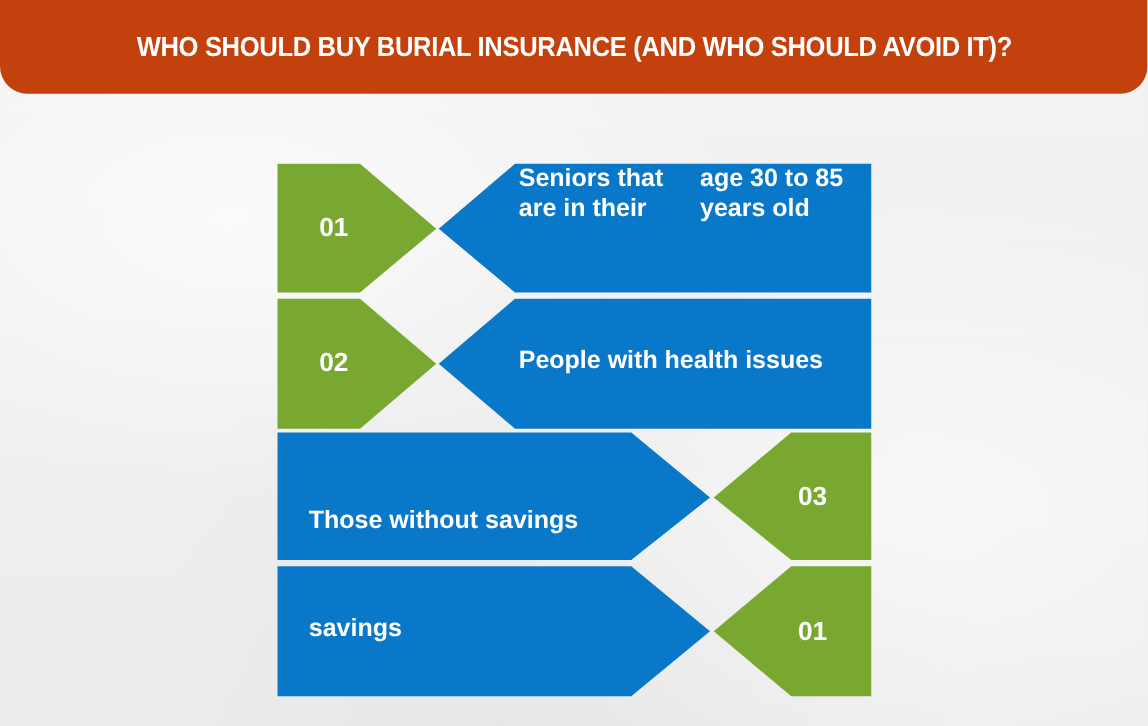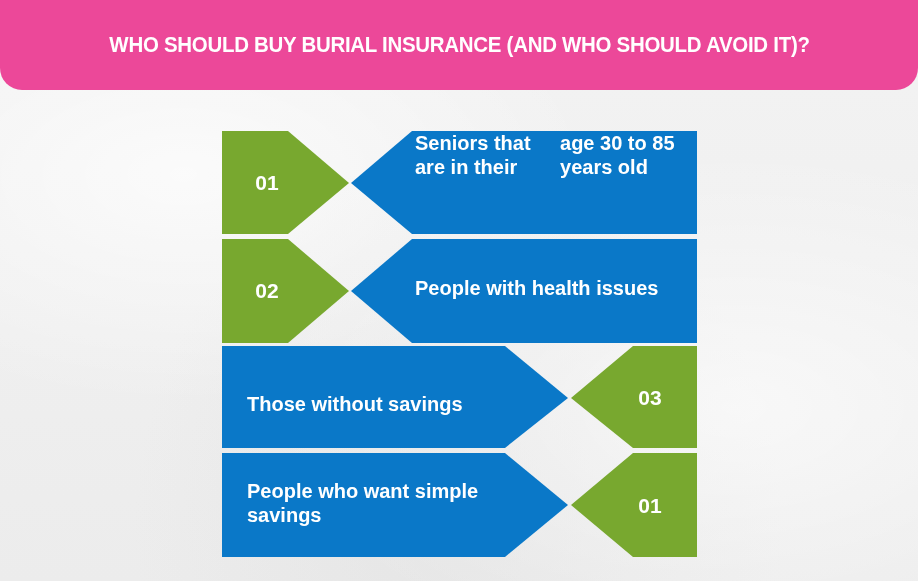--- a/index.html
+++ b/index.html
@@ -7,22 +7,22 @@
     width: 918px; height: 581px; overflow: hidden; position: relative;
     background: #f0f0f0;
     background-image:
       radial-gradient(ellipse at 20% 30%, rgba(255,255,255,0.7), transparent 40%),
       radial-gradient(ellipse at 80% 70%, rgba(255,255,255,0.6), transparent 45%),
       radial-gradient(ellipse at 50% 90%, rgba(225,225,225,0.6), transparent 50%),
       linear-gradient(180deg, #f3f3f3, #ececec);
     font-family: "Liberation Sans", "DejaVu Sans", sans-serif;
   }
   .header {
-    position: absolute; left: 0; top: 0; width: 918px; height: 90px;
-    background: #ec4899;
+    position: absolute; left: 0; top: 0; width: 918px; height: 75px;
+    background: #c2410c;
     border-radius: 0 0 22px 22px;
     display: flex; align-items: center; justify-content: center;
   }
   .header-title {
     color: #ffffff; font-weight: bold; font-size: 22px;
     letter-spacing: -0.3px; white-space: nowrap;
     transform: scaleX(0.93);
   }
   .diagram { position: absolute; left: 0; top: 0; width: 918px; height: 581px; margin-top: 16px; }
   .shape { position: absolute; }
@@ -58,21 +58,20 @@
 
   <div class="label num" style="left:232px;top:115px;width:70px;height:103px;">01</div>
   <div class="label txt" style="left:415px;top:115px;width:280px;height:103px;flex-direction:row;align-items:flex-start;justify-content:center;">
     <span>Seniors that are in their</span>
     <span>age 30 to 85 years old</span>
   </div>
 
   <div class="label num" style="left:232px;top:223px;width:70px;height:104px;">02</div>
   <div class="label txt" style="left:415px;top:223px;width:280px;height:98px;">People with health issues</div>
 
-  <div class="label txt" style="left:247px;top:338px;width:260px;height:100px;">Those without savings</div>
+  <div class="label txt" style="left:247px;top:350px;width:260px;height:100px;">Those without savings</div>
   <div class="label num" style="left:615px;top:330px;width:70px;height:103px;">03</div>
 
   <div class="label txt" style="left:247px;top:437px;width:270px;height:100px;flex-direction:column;align-items:flex-start;justify-content:center;">
-    <span>People who want simple</span>
     <span>savings</span>
   </div>
   <div class="label num" style="left:615px;top:437px;width:70px;height:106px;">01</div>
 </div>
 
 </body></html>

